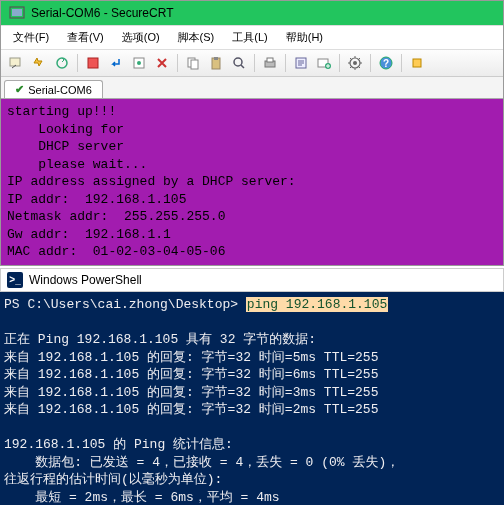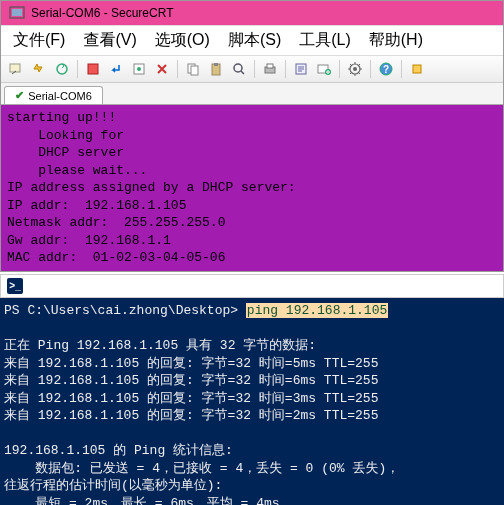--- a/index.html
+++ b/index.html
@@ -1,24 +1,24 @@
 <!DOCTYPE html>
 <html><head>
   <meta charset="utf-8">
   <style>
     * { margin: 0; padding: 0; box-sizing: border-box; }
     body { font-family: "Microsoft YaHei", "Segoe UI", sans-serif; font-size: 12px; background: #fff; width: 504px; }
     
     .window { border: 1px solid #999; }
-    .titlebar { background: #ec4899; padding: 4px 8px; display: flex; align-items: center; gap: 6px; border-bottom: 1px solid #ddd; }
+    .titlebar { background: #22c55e; padding: 4px 8px; display: flex; align-items: center; gap: 6px; border-bottom: 1px solid #ddd; }
     .titlebar-icon { width: 16px; height: 16px; display: inline-flex; align-items: center; justify-content: center; }
     .titlebar-text { font-size: 12px; }
     
     .menubar { background: #fff; padding: 2px 4px; display: flex; gap: 2px; border-bottom: 1px solid #ddd; }
-    .menu-item { padding: 2px 8px; cursor: pointer; font-size: 16px; }
+    .menu-item { padding: 2px 8px; cursor: pointer; font-size: 11px; }
     
     .toolbar { background: linear-gradient(#fdfdfd, #ececec); padding: 3px 5px; display: flex; gap: 3px; border-bottom: 1px solid #ccc; align-items: center; }
     .tool-btn { width: 20px; height: 20px; display: inline-flex; align-items: center; justify-content: center; cursor: pointer; border-radius: 2px; }
     .tool-sep { width: 1px; height: 18px; background: #ccc; margin: 0 2px; }
     
     .tab-bar { background: #f4f4f4; padding: 3px 3px 0 3px; display: flex; }
     .tab { background: #fff; border: 1px solid #aaa; border-bottom: none; padding: 2px 10px; border-radius: 3px 3px 0 0; display: flex; align-items: center; gap: 4px; font-size: 11px; }
     .tab-check { color: #2a8a2a; font-weight: bold; }
     
     .terminal-content { font-family: "Courier New", monospace; font-size: 13px; padding: 4px 6px; line-height: 1.35; background: #a21caf; white-space: pre; color: #000; border-top: 1px solid #aaa; min-height: 140px; }
@@ -171,20 +171,21 @@
 <span>IP address assigned by a DHCP server:</span>
 <span>IP addr:  192.168.1.105</span>
 <span>Netmask addr:  255.255.255.0</span>
 <span>Gw addr:  192.168.1.1</span>
 <span>MAC addr:  01-02-03-04-05-06</span></div>
 </div>
 
 <div class="ps-window">
   <div class="ps-titlebar">
     <span class="ps-icon">&gt;_</span>
+    <span class="ps-title">Windows PowerShell</span>
   </div>
   <div class="ps-content"><span>PS C:\Users\cai.zhong\Desktop&gt; </span><span class="ps-cmd">ping 192.168.1.105</span>
 
 <span>正在 Ping 192.168.1.105 具有 32 字节的数据:</span>
 <span>来自 192.168.1.105 的回复: 字节=32 时间=5ms TTL=255</span>
 <span>来自 192.168.1.105 的回复: 字节=32 时间=6ms TTL=255</span>
 <span>来自 192.168.1.105 的回复: 字节=32 时间=3ms TTL=255</span>
 <span>来自 192.168.1.105 的回复: 字节=32 时间=2ms TTL=255</span>
 
 <span>192.168.1.105 的 Ping 统计信息:</span>

